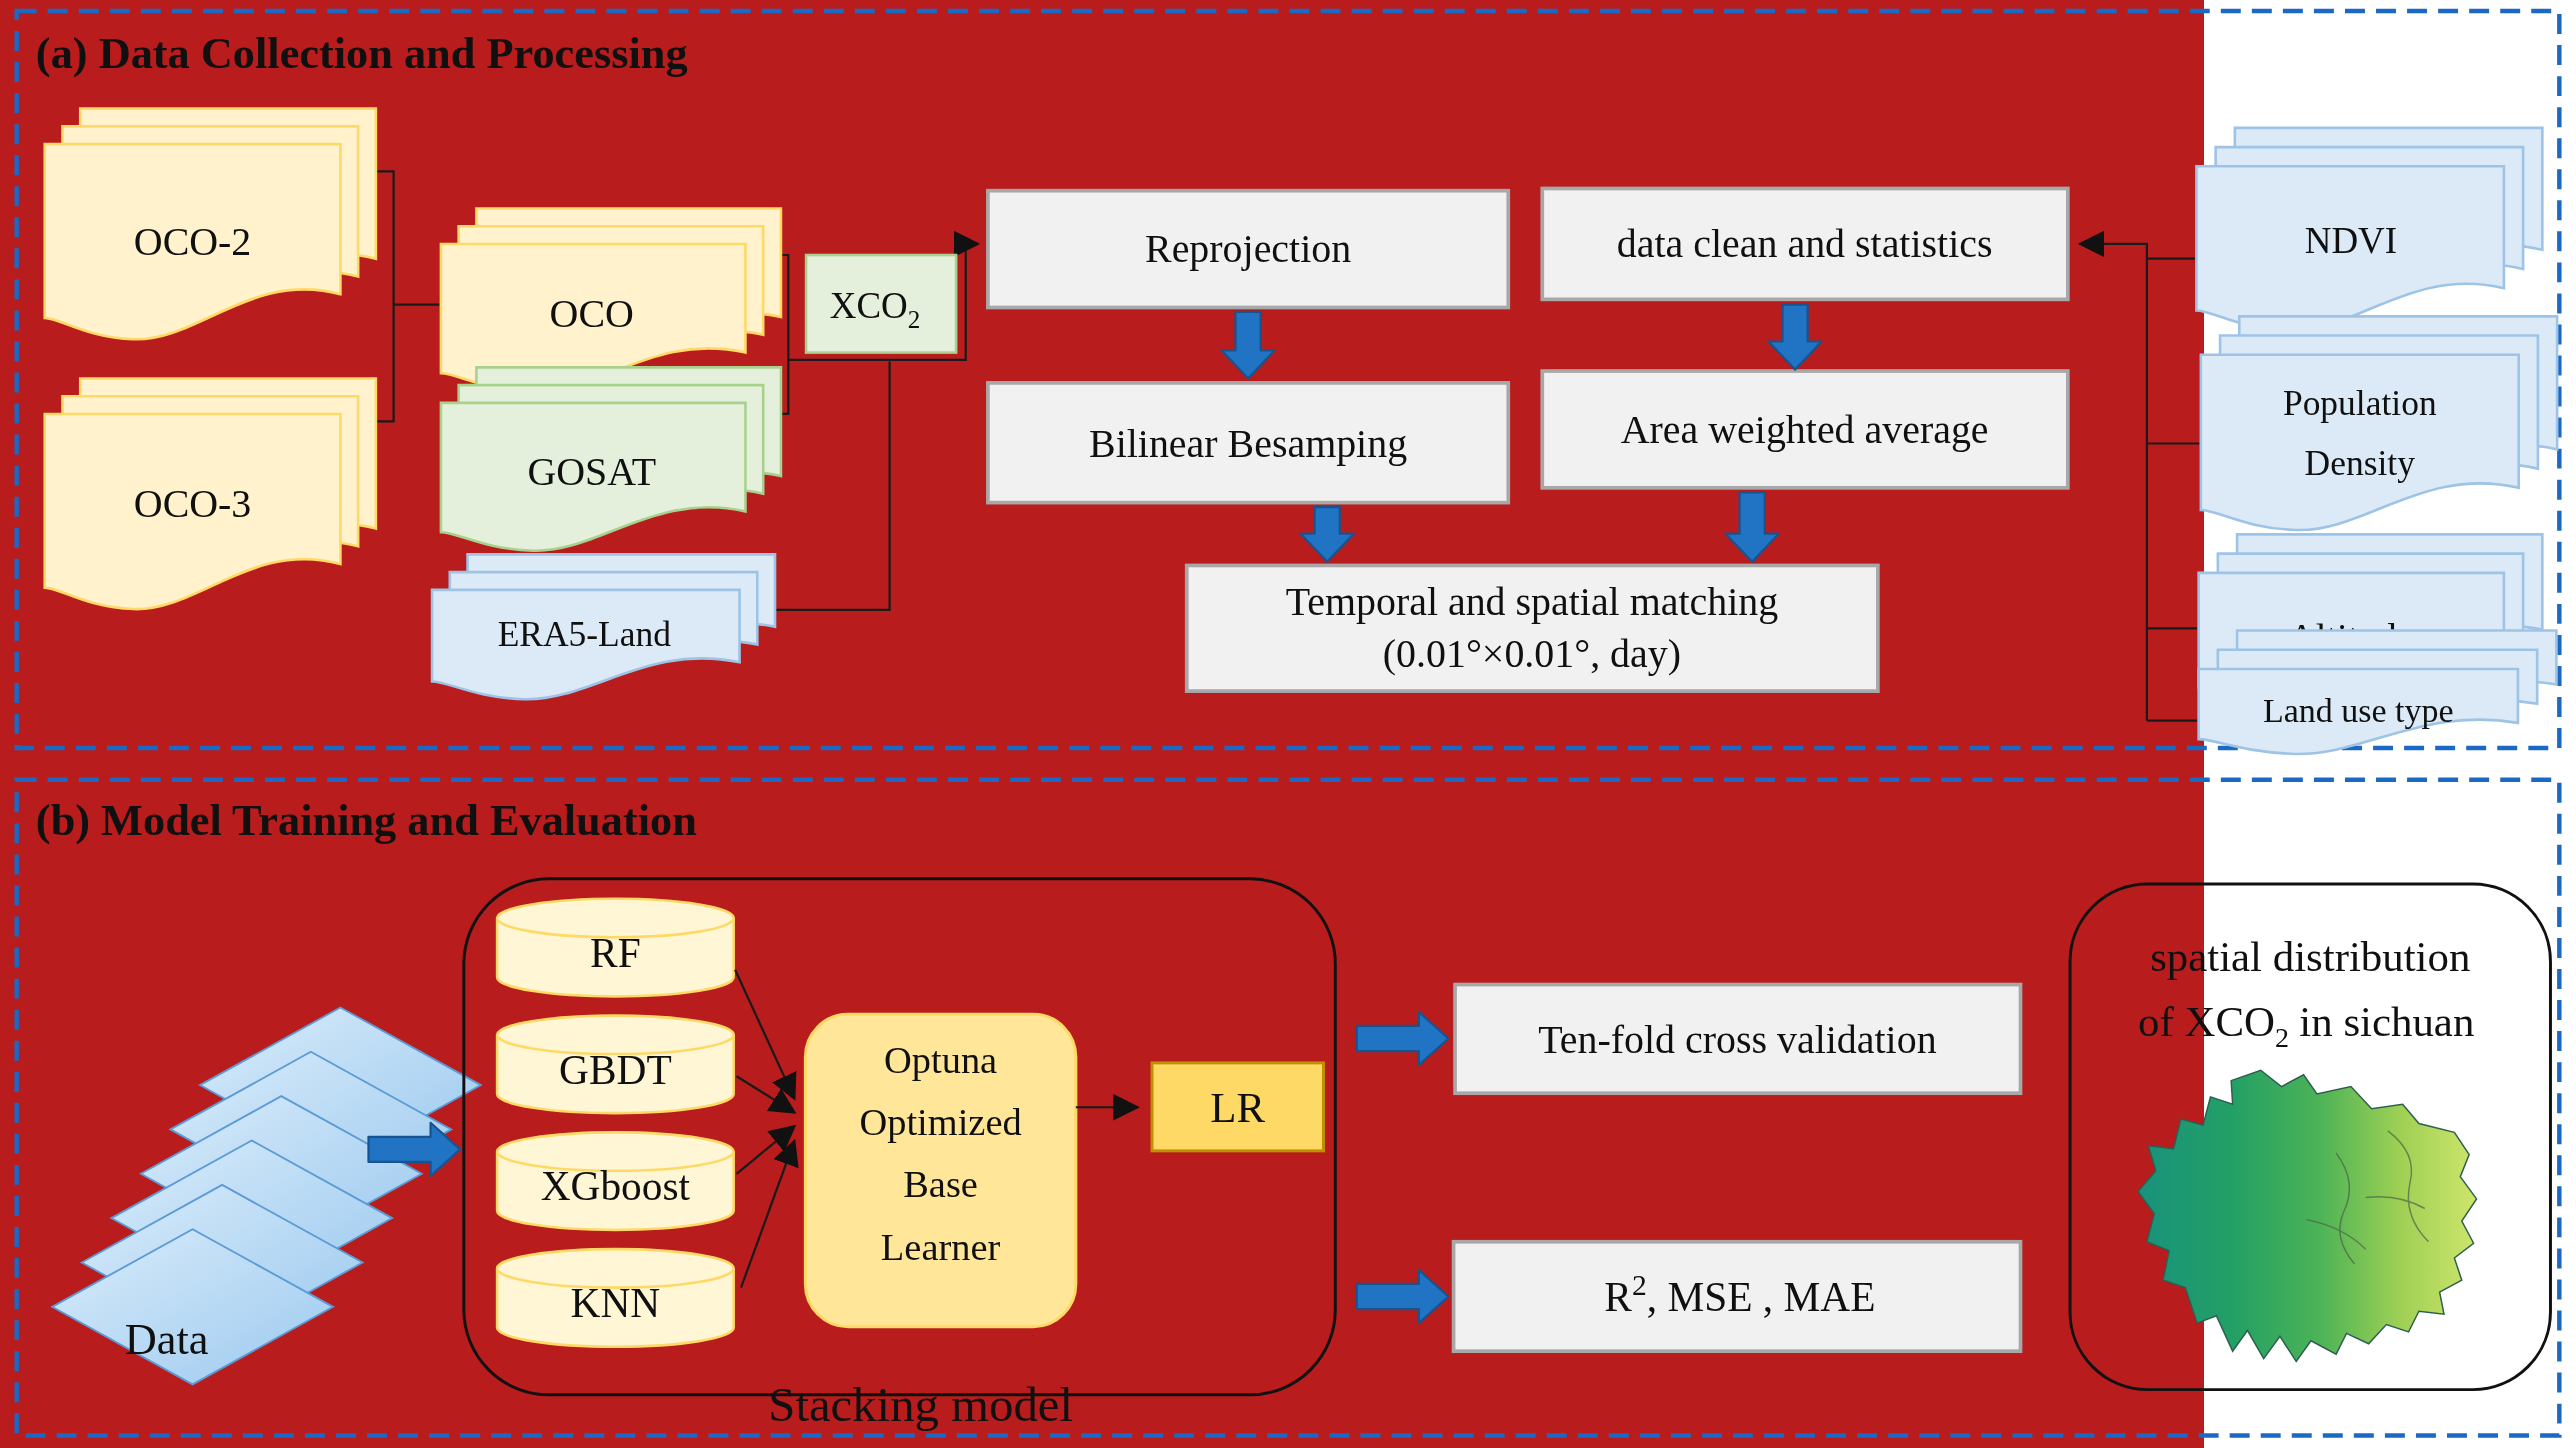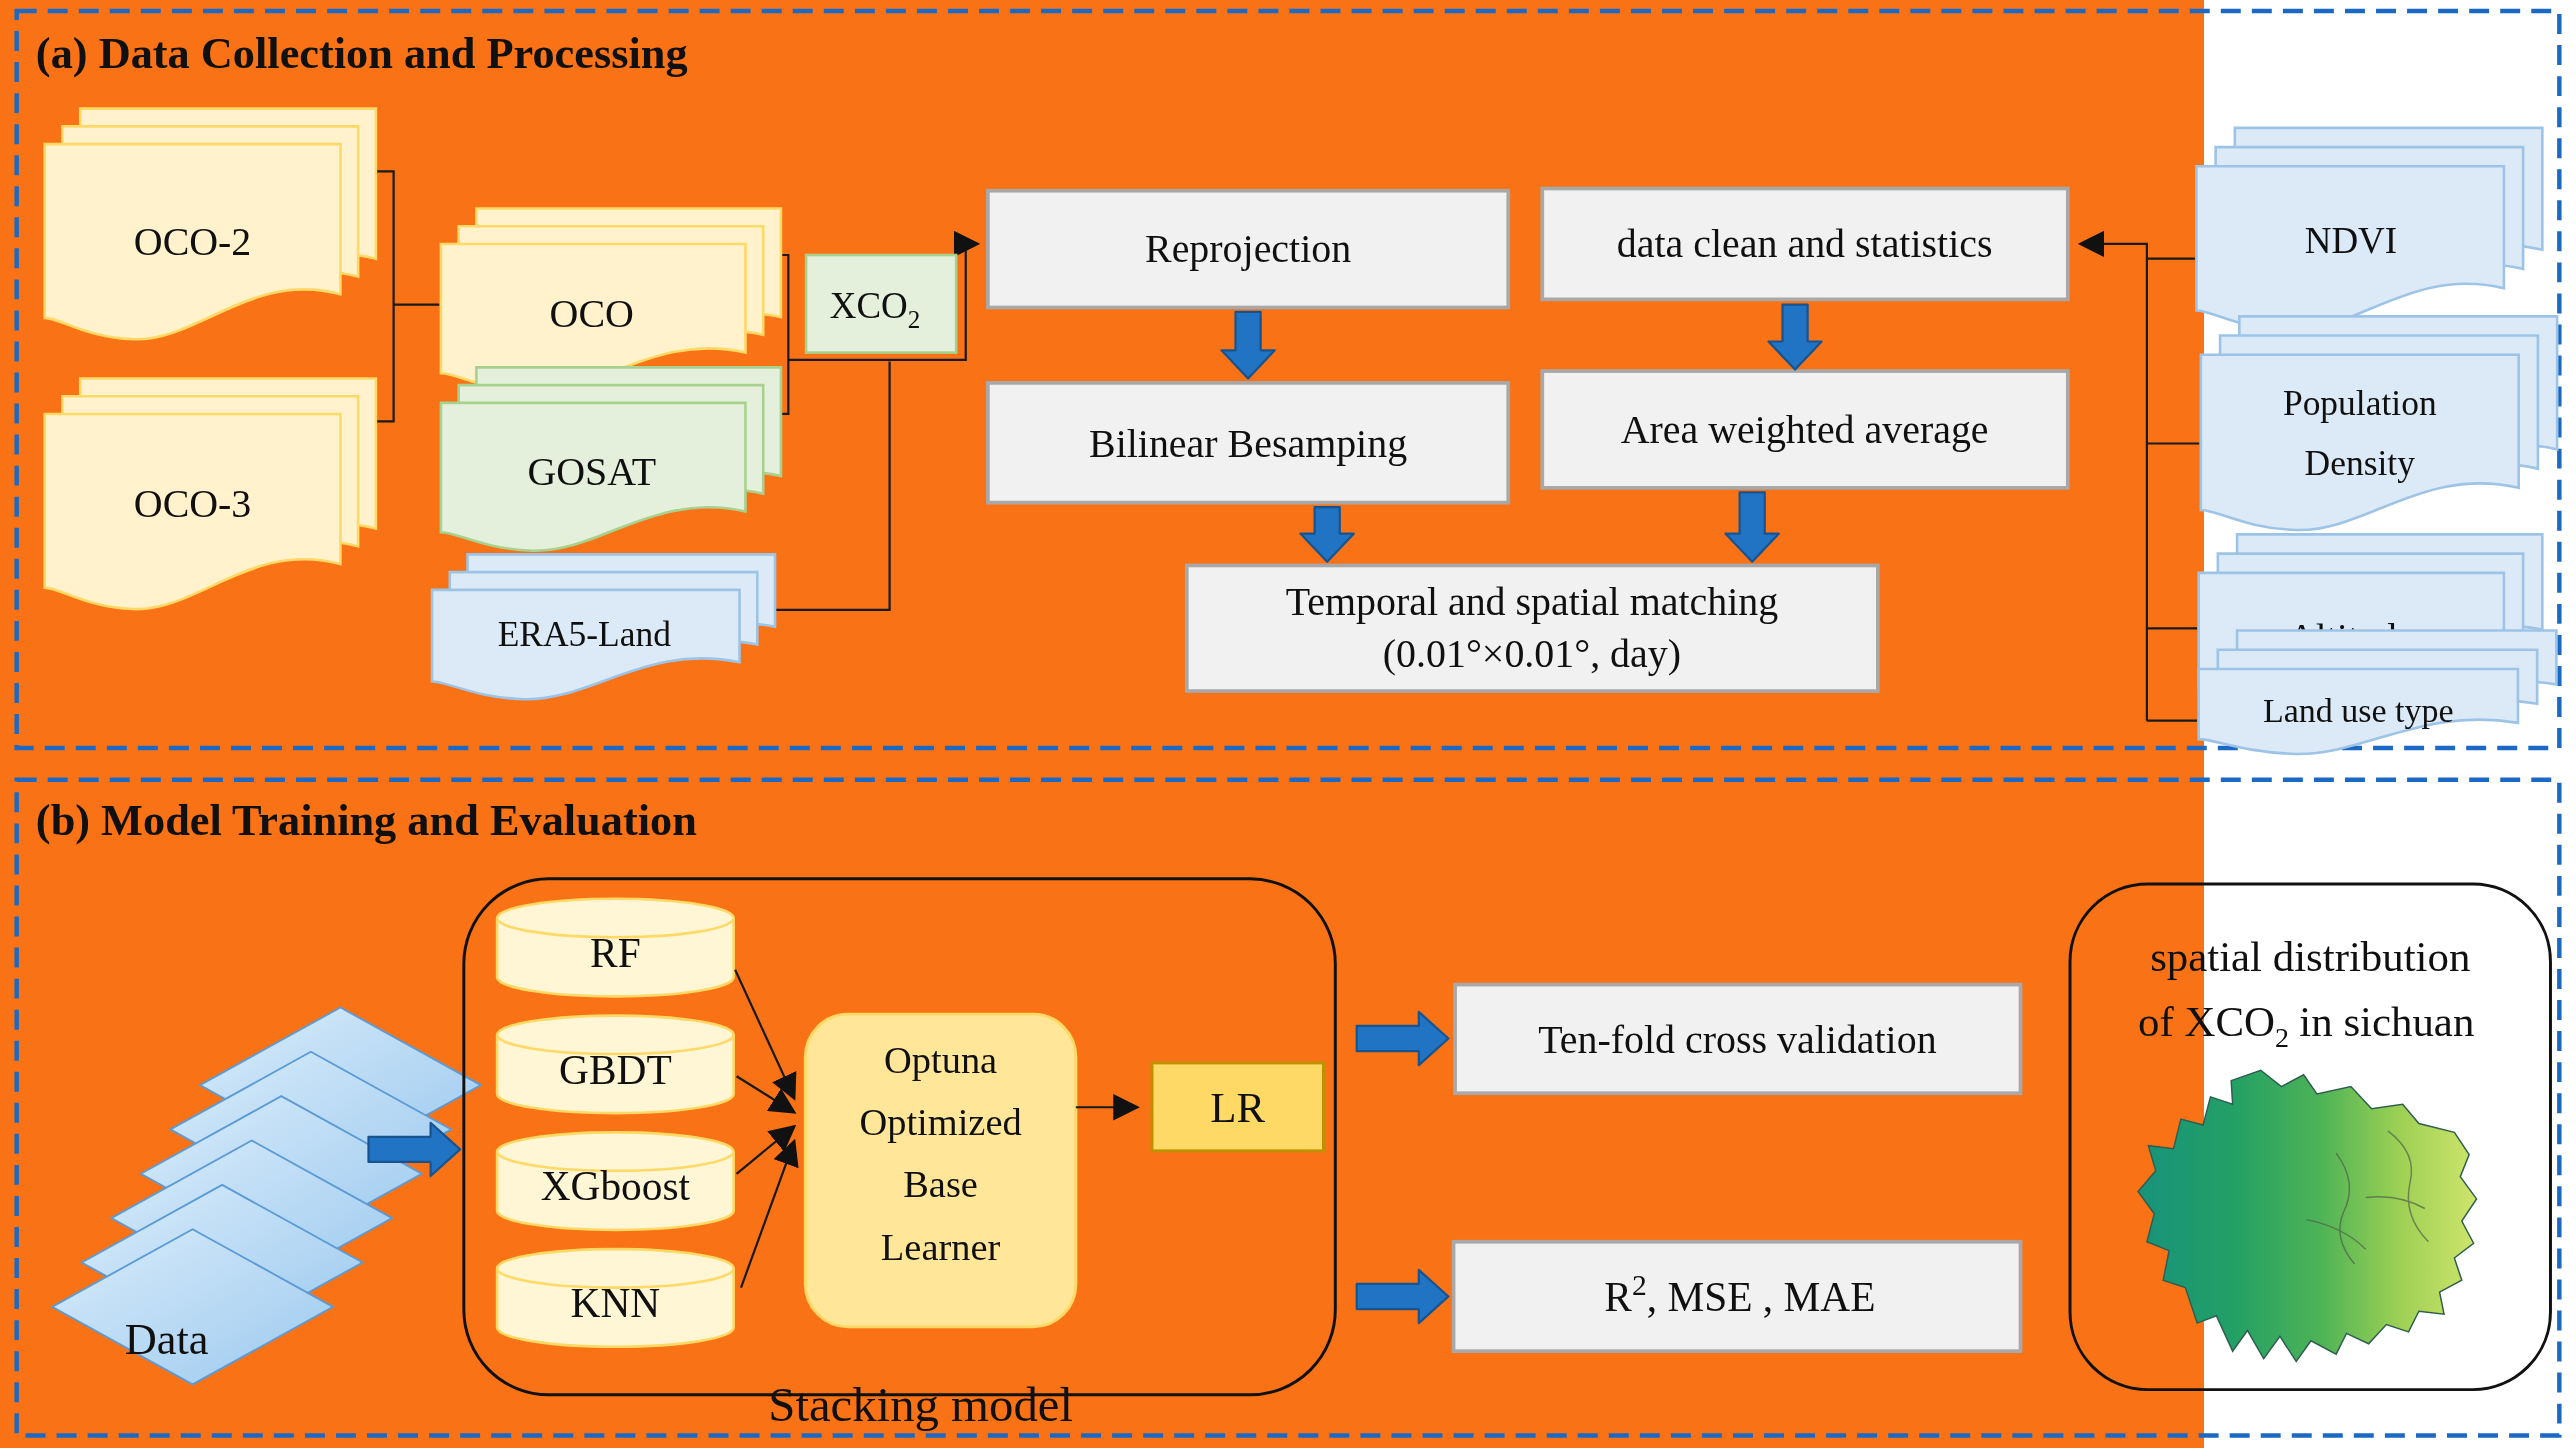--- a/index.html
+++ b/index.html
@@ -1,16 +1,16 @@
 <!DOCTYPE html>
 <html style="font-size:12px"><head>
 <meta charset="utf-8">
 <style>
   html,body{margin:0;padding:0;background:#ffffff;}
-  #canvas{position:relative;width:2204px;height:1448px;background:#f97316;}
+  #canvas{position:relative;width:2204px;height:1448px;background:#b91c1c;}
   svg{display:block;}
   text{font-family:"Liberation Serif","DejaVu Serif",serif;fill:#101010;}
   .title{font-size:60px;font-weight:bold;}
   .doclbl{font-size:54px;}
   .boxlbl{font-size:54px;}
   .ylw{fill:#FFF2CC;stroke:#FFD966;stroke-width:3.5;}
   .grn{fill:#E4F0DC;stroke:#A9D18E;stroke-width:3.5;}
   .blu{fill:#DCEAF7;stroke:#9DC3E6;stroke-width:3.5;}
   .gbox{fill:#F1F1F2;stroke:#A8A8A8;stroke-width:5;}
   .conn{fill:none;stroke:#1a1a1a;stroke-width:3;}

